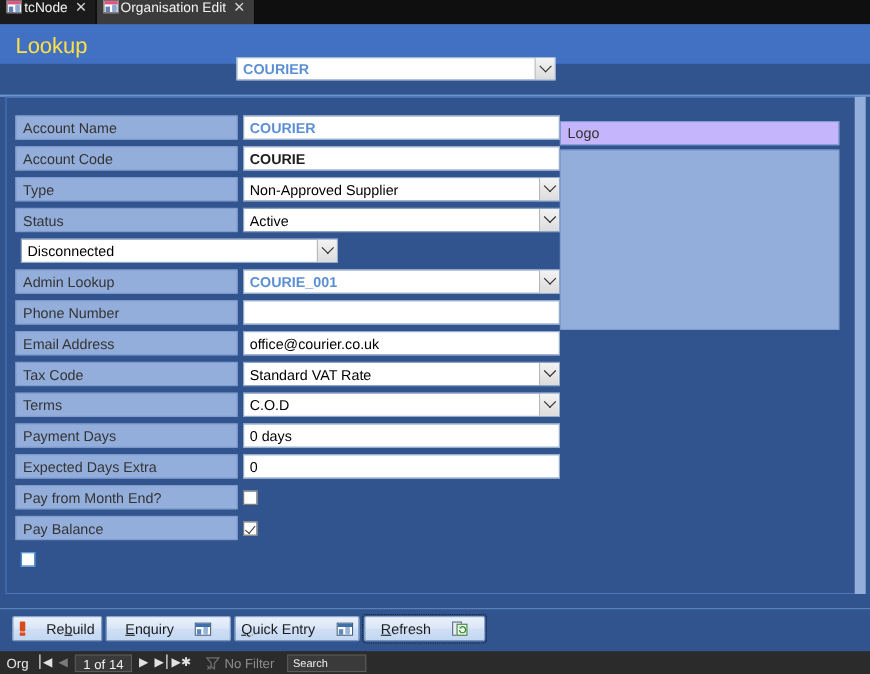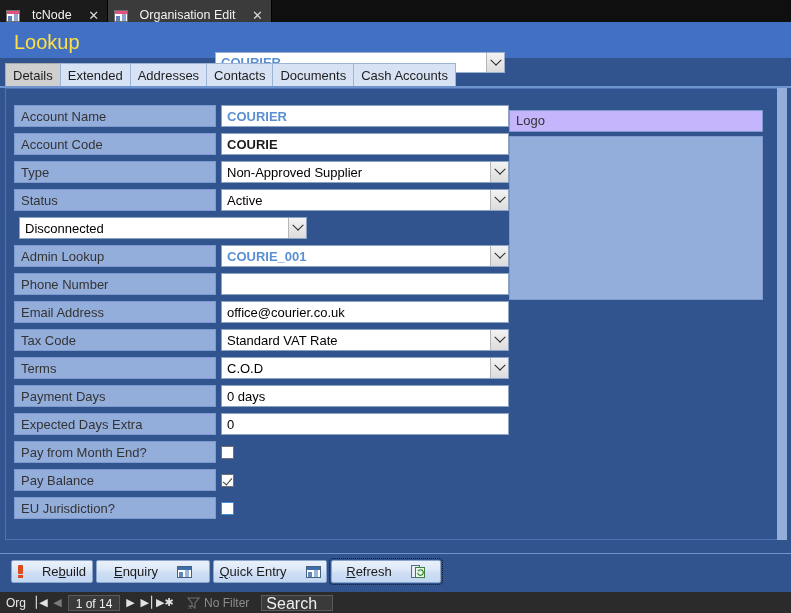--- a/index.html
+++ b/index.html
@@ -27,22 +27,22 @@
   .tabstrip {
     position: absolute;
     left: 0; top: 0;
     width: 791px; height: 22px;
     background: #0f0f0f;
     display: flex;
     align-items: stretch;
   }
   .wtab {
     display: flex;
-    align-items: flex-end;
-    gap: 12px;
+    align-items: flex-start;
+    gap: 2px;
     padding: 0 7px 0 6px;
     height: 22px;
     box-sizing: border-box;
     color: #f2f2f2;
     font-size: 12.5px;
     background: #1b1b1b;
     border-right: 1px solid #000;
   }
   .wtab.active {
     background: #3b3b3b;
@@ -438,21 +438,21 @@
   }
   .searchbox {
     width: 72px;
     height: 16px;
     line-height: 16px;
     background: #3a3a3a;
     border: 1px solid #5a5a5a;
     box-sizing: border-box;
     margin-left: 12px;
     padding-left: 4px;
-    font-size: 16px;
+    font-size: 10px;
     color: #efefef;
     flex: 0 0 auto;
   }
 </style>
 </head>
 <body>
 
 <div id="app">
 
   <div class="tabstrip">
@@ -471,28 +471,20 @@
   <div class="headerband">
     <div class="hb-title">Lookup</div>
     <div class="lookupbox">
       <span class="lk-val">COURIER</span>
       <span class="dropbtn">
           <i></i>
         </span>
     </div>
   </div>
 
-  <div class="ftabs">
-    <div class="ftab sel">Details</div>
-    <div class="ftab">Extended</div>
-    <div class="ftab">Addresses</div>
-    <div class="ftab">Contacts</div>
-    <div class="ftab">Documents</div>
-    <div class="ftab">Cash Accounts</div>
-  </div>
   <div class="ftabline"></div>
 
   <div class="detailpanel">
 
     <div class="rows">
 
       <div class="frow">
         <div class="flabel">Account Name</div>
         <div class="fctl">
           <span class="fval link">COURIER</span>
@@ -601,21 +593,20 @@
       </div>
 
       <div class="frow">
         <div class="flabel">Pay Balance</div>
         <div class="cbwrap">
           <span class="cbox on"></span>
         </div>
       </div>
 
       <div class="frow">
-        <div class="flabel">EU Jurisdiction?</div>
         <div class="cbwrap">
           <span class="cbox flat"></span>
         </div>
       </div>
 
     </div>
   </div>
 
   <div class="logohdr">Logo</div>
   <div class="logobox"></div>

